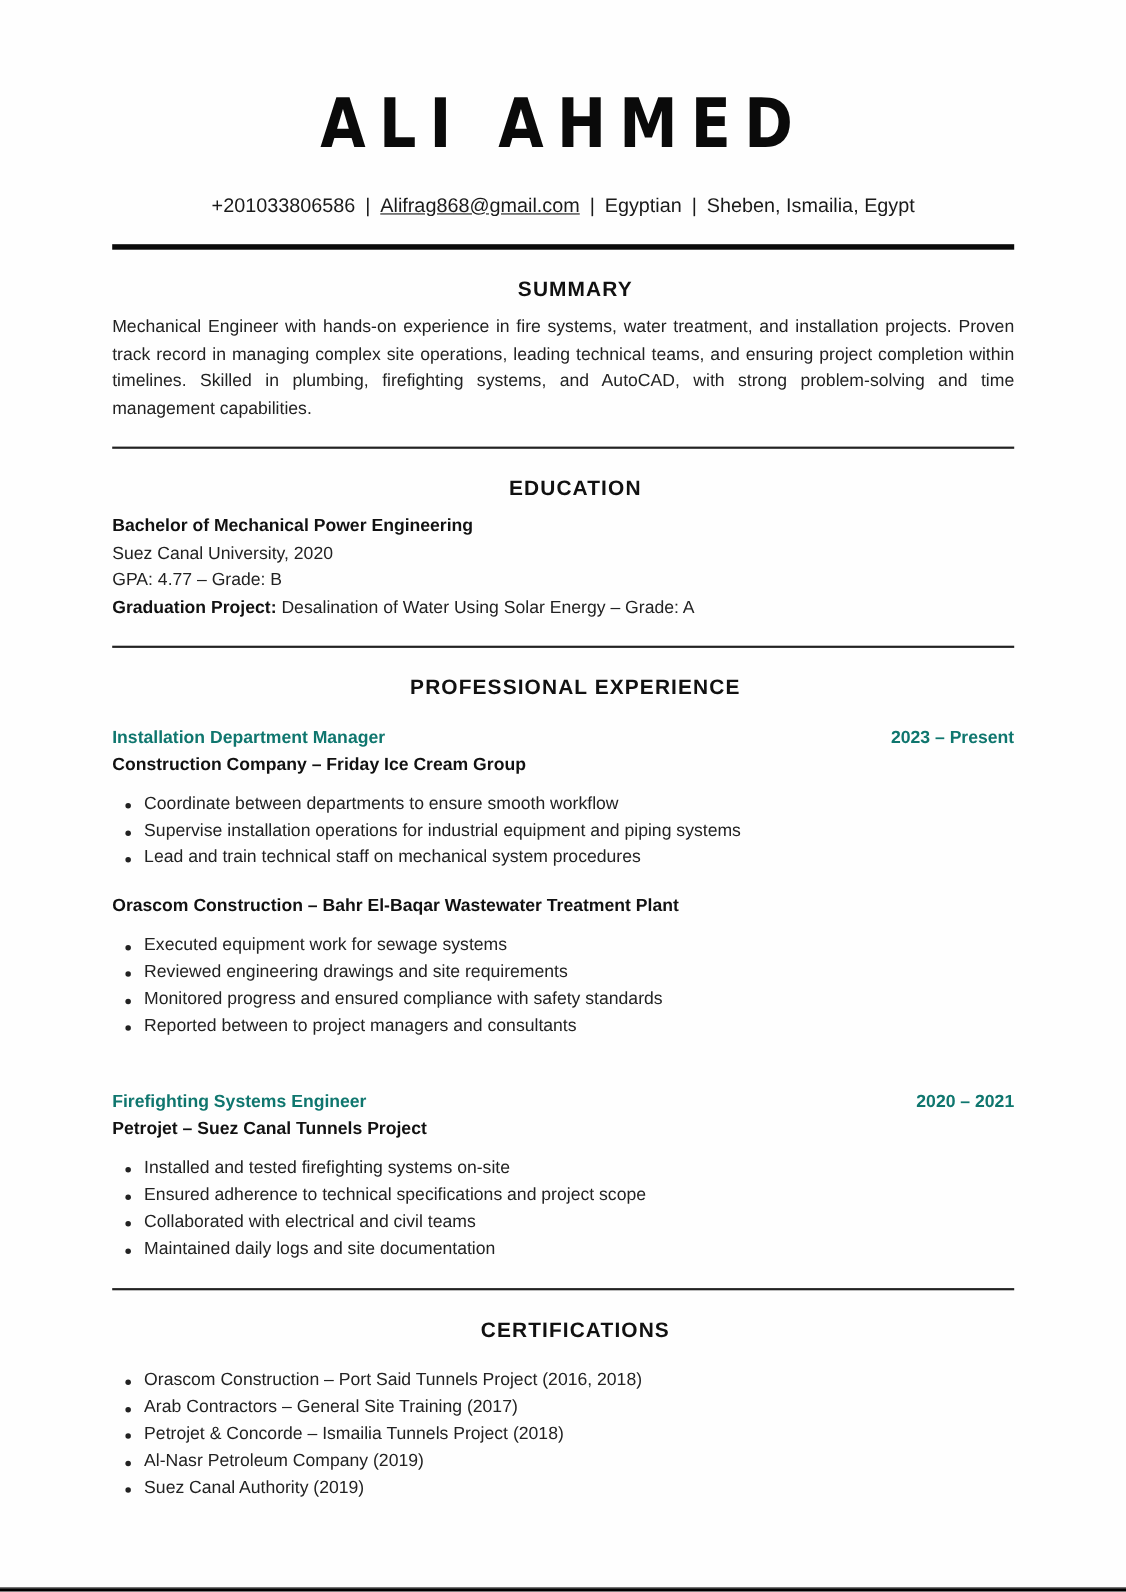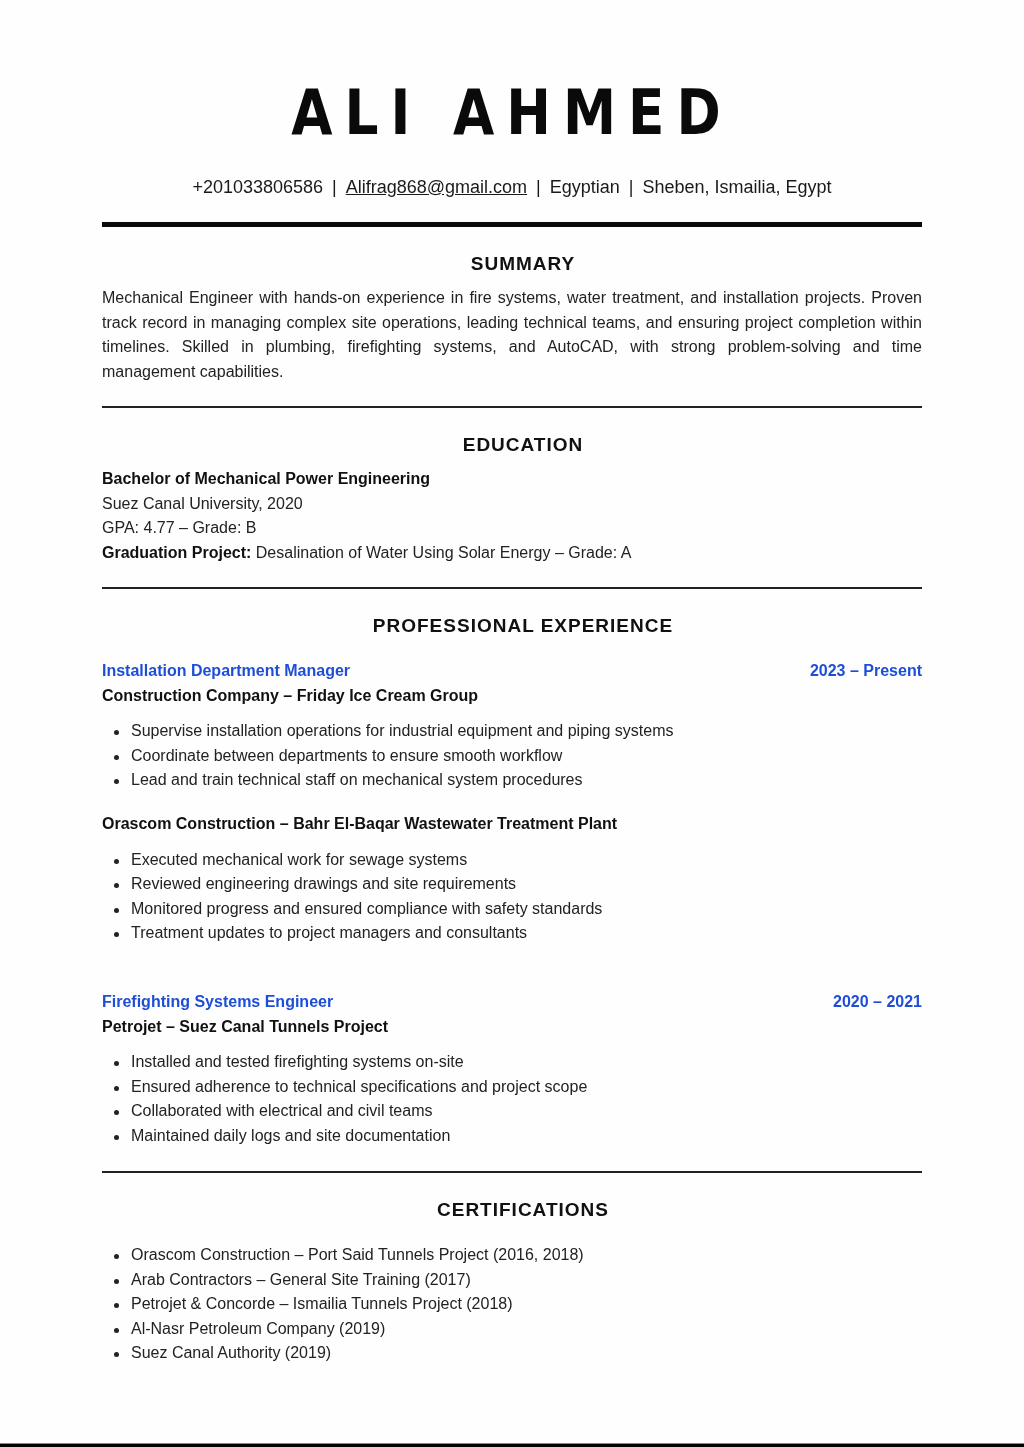--- a/index.html
+++ b/index.html
@@ -31,21 +31,21 @@
 
     .summary {
       position: absolute; left: 102px; top: 286px; width: 820px;
       font-size: 16px; line-height: 24.5px; text-align: justify; color: #222;
     }
 
     .edu { position: absolute; left: 102px; top: 467px; width: 820px; font-size: 16px; line-height: 24.5px; color: #222; }
     .edu .b { font-weight: bold; color: #111; }
 
     .job { position: absolute; left: 102px; width: 820px; font-size: 16px; color: #222; }
-    .job .row { display: flex; justify-content: space-between; line-height: 24.5px; font-weight: bold; color: #1d4ed8; }
+    .job .row { display: flex; justify-content: space-between; line-height: 24.5px; font-weight: bold; color: #0f766e; }
     .job .company { line-height: 24.5px; font-weight: bold; color: #111; }
     .job ul { list-style: none; margin-top: 11px; }
     .job li, .certs li { position: relative; padding-left: 29px; line-height: 24.6px; }
     .job li::before, .certs li::before {
       content: ""; position: absolute; left: 12px; top: 11px; width: 5px; height: 5px; border-radius: 50%; background: #222;
     }
 
     .certs { position: absolute; left: 102px; top: 1243px; width: 820px; list-style: none; font-size: 16px; color: #222; }
   </style>
 </head>
@@ -76,33 +76,33 @@
 
   <div class="section-title" style="top:614px;">PROFESSIONAL EXPERIENCE</div>
 
   <div class="job" style="top:659px;">
     <div class="row">
         <span>Installation Department Manager</span>
         <span>2023 – Present</span>
       </div>
     <div class="company">Construction Company – Friday Ice Cream Group</div>
     <ul>
+      <li>Coordinate between departments to ensure smooth workflow</li>
       <li>Supervise installation operations for industrial equipment and piping systems</li>
-      <li>Coordinate between departments to ensure smooth workflow</li>
       <li>Lead and train technical staff on mechanical system procedures</li>
     </ul>
   </div>
 
   <div class="job" style="top:812px;">
     <div class="company">Orascom Construction – Bahr El-Baqar Wastewater Treatment Plant</div>
     <ul>
-      <li>Executed mechanical work for sewage systems</li>
+      <li>Executed equipment work for sewage systems</li>
       <li>Reviewed engineering drawings and site requirements</li>
       <li>Monitored progress and ensured compliance with safety standards</li>
-      <li>Treatment updates to project managers and consultants</li>
+      <li>Reported between to project managers and consultants</li>
     </ul>
   </div>
 
   <div class="job" style="top:990px;">
     <div class="row">
         <span>Firefighting Systems Engineer</span>
         <span>2020 – 2021</span>
       </div>
     <div class="company">Petrojet – Suez Canal Tunnels Project</div>
     <ul>

